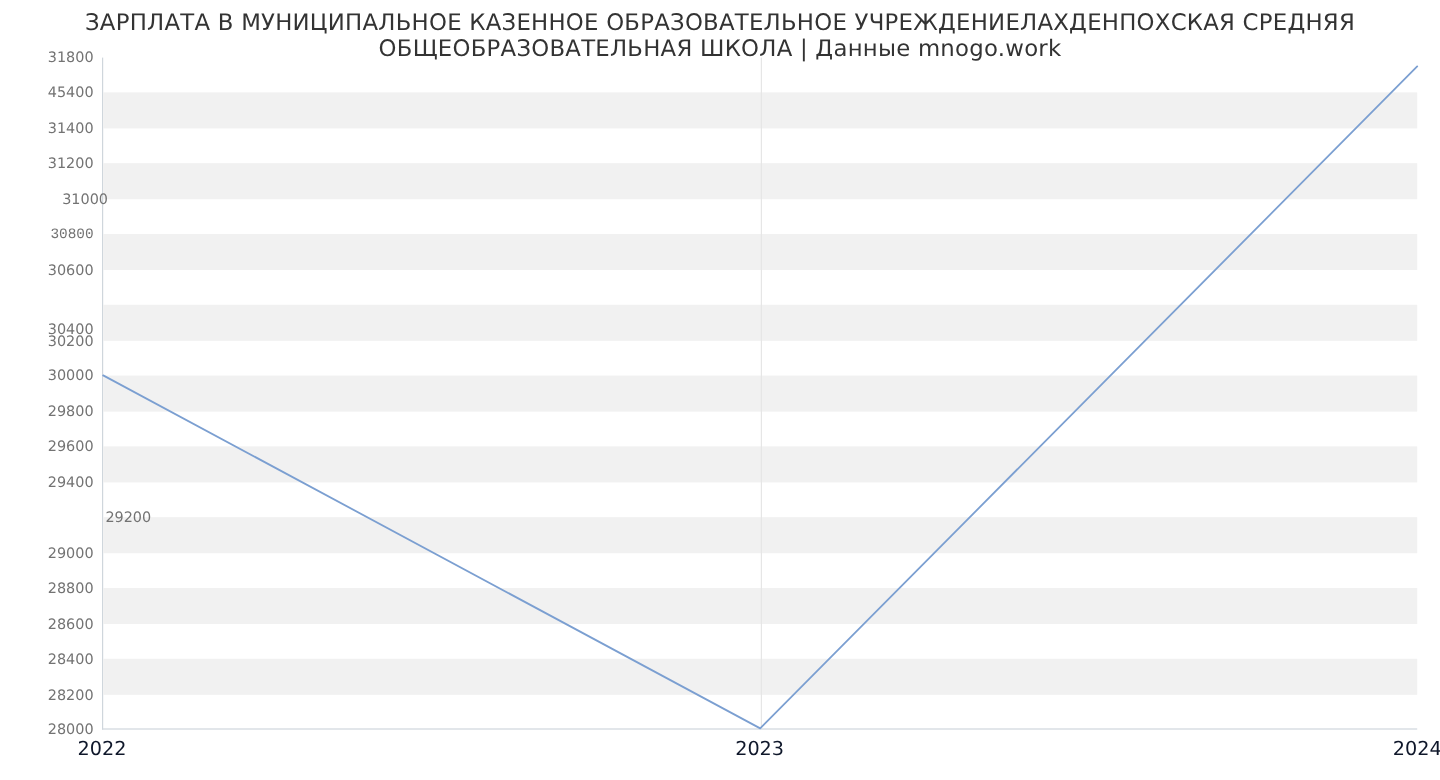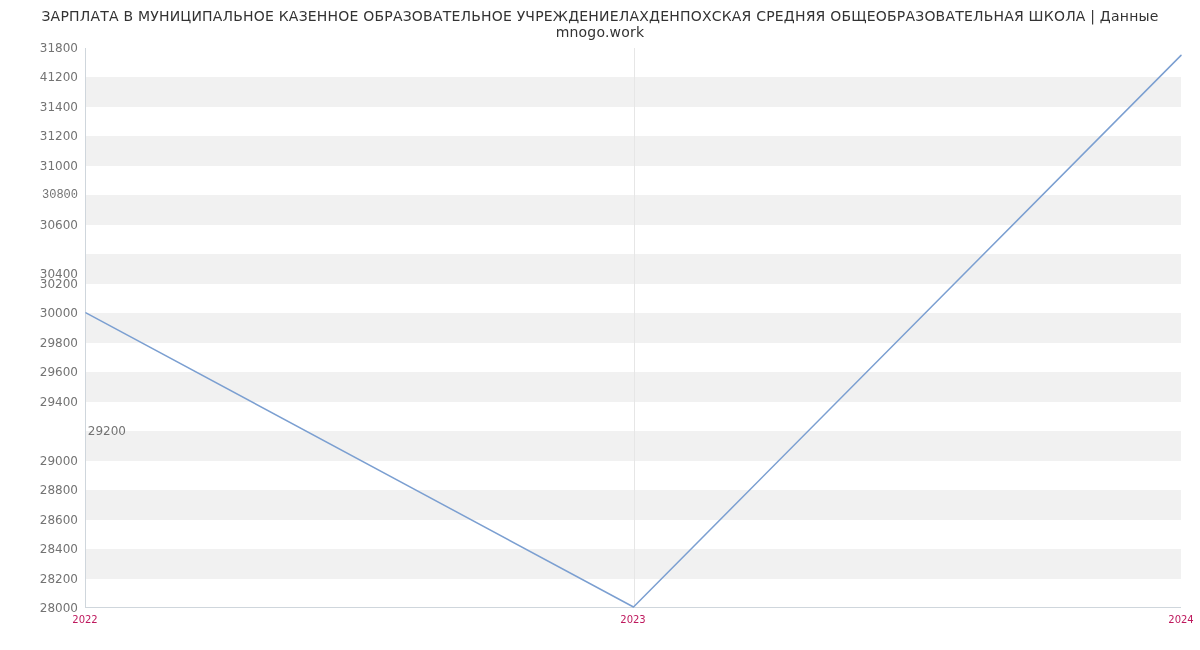--- a/index.html
+++ b/index.html
@@ -16,21 +16,21 @@
     position: relative;
     width: 1200px;
     height: 650px;
   }
   .title {
     position: absolute;
     top: 8px;
     left: 0;
     right: 0;
     text-align: center;
-    font-size: 14px;
+    font-size: 19px;
     font-weight: 400;
     color: #333333;
     letter-spacing: 0.2px;
   }
   .plot {
     position: absolute;
     left: 85px;
     top: 48px;
     width: 1096px;   
     height: 560px;   
@@ -56,22 +56,22 @@
     left: 0;
     width: 78px;
     text-align: right;
     font-size: 12px;
     color: #737373;
     transform: translateY(-50%);
   }
   .x-labels div {
     position: absolute;
     top: 0;
-    font-size: 10px;
-    color: #be185d;
+    font-size: 16px;
+    color: #0f172a;
     transform: translateX(-50%);
   }
   svg.line-layer {
     position: absolute;
     left: 0;
     top: 0;
     width: 100%;
     height: 100%;
     overflow: visible;
   }
@@ -116,24 +116,24 @@
       <div style="top: 412.632px;">29000</div>
       <div style="top: 383.158px; padding-left: 48px;">29200</div>
       <div style="top: 353.684px;">29400</div>
       <div style="top: 324.211px;">29600</div>
       <div style="top: 294.737px;">29800</div>
       <div style="top: 265.263px;">30000</div>
       <div style="top: 235.789px;">30200</div>
       <div style="top: 206.316px; margin-top: 20px;">30400</div>
       <div style="top: 176.842px;">30600</div>
       <div style="top: 147.368px; font-family: Liberation Mono, monospace;">30800</div>
-      <div style="top: 117.895px;">31000</div>
+      <div style="top: 117.895px; margin-left: 12px;">31000</div>
       <div style="top: 88.4211px;">31200</div>
       <div style="top: 58.9474px;">31400</div>
-      <div style="top: 29.4737px;">41200</div>
+      <div style="top: 29.4737px;">45400</div>
       <div style="top: 0px;">31800</div>
     </div>
 
   <div class="x-labels" id="x-labels" style="position:absolute; left:85px; top:614px; width:1096px; height:20px;">
       <div style="left: 0px;">2022</div>
       <div style="left: 548px;">2023</div>
       <div style="left: 1096px;">2024</div>
     </div>
 
 </div>

